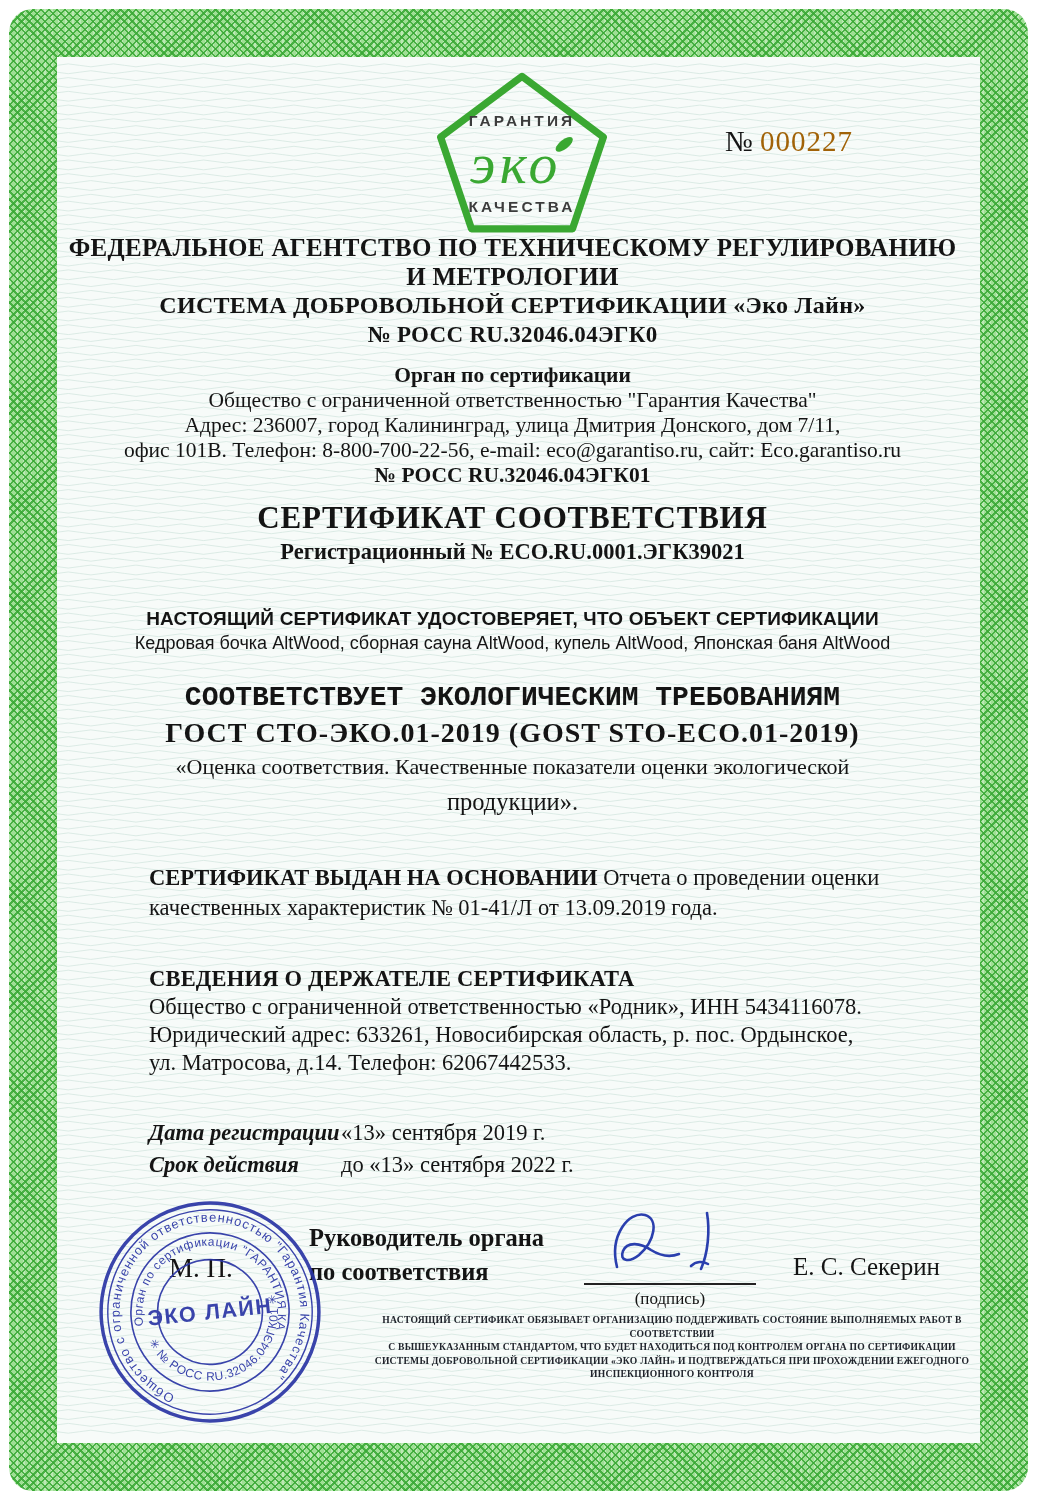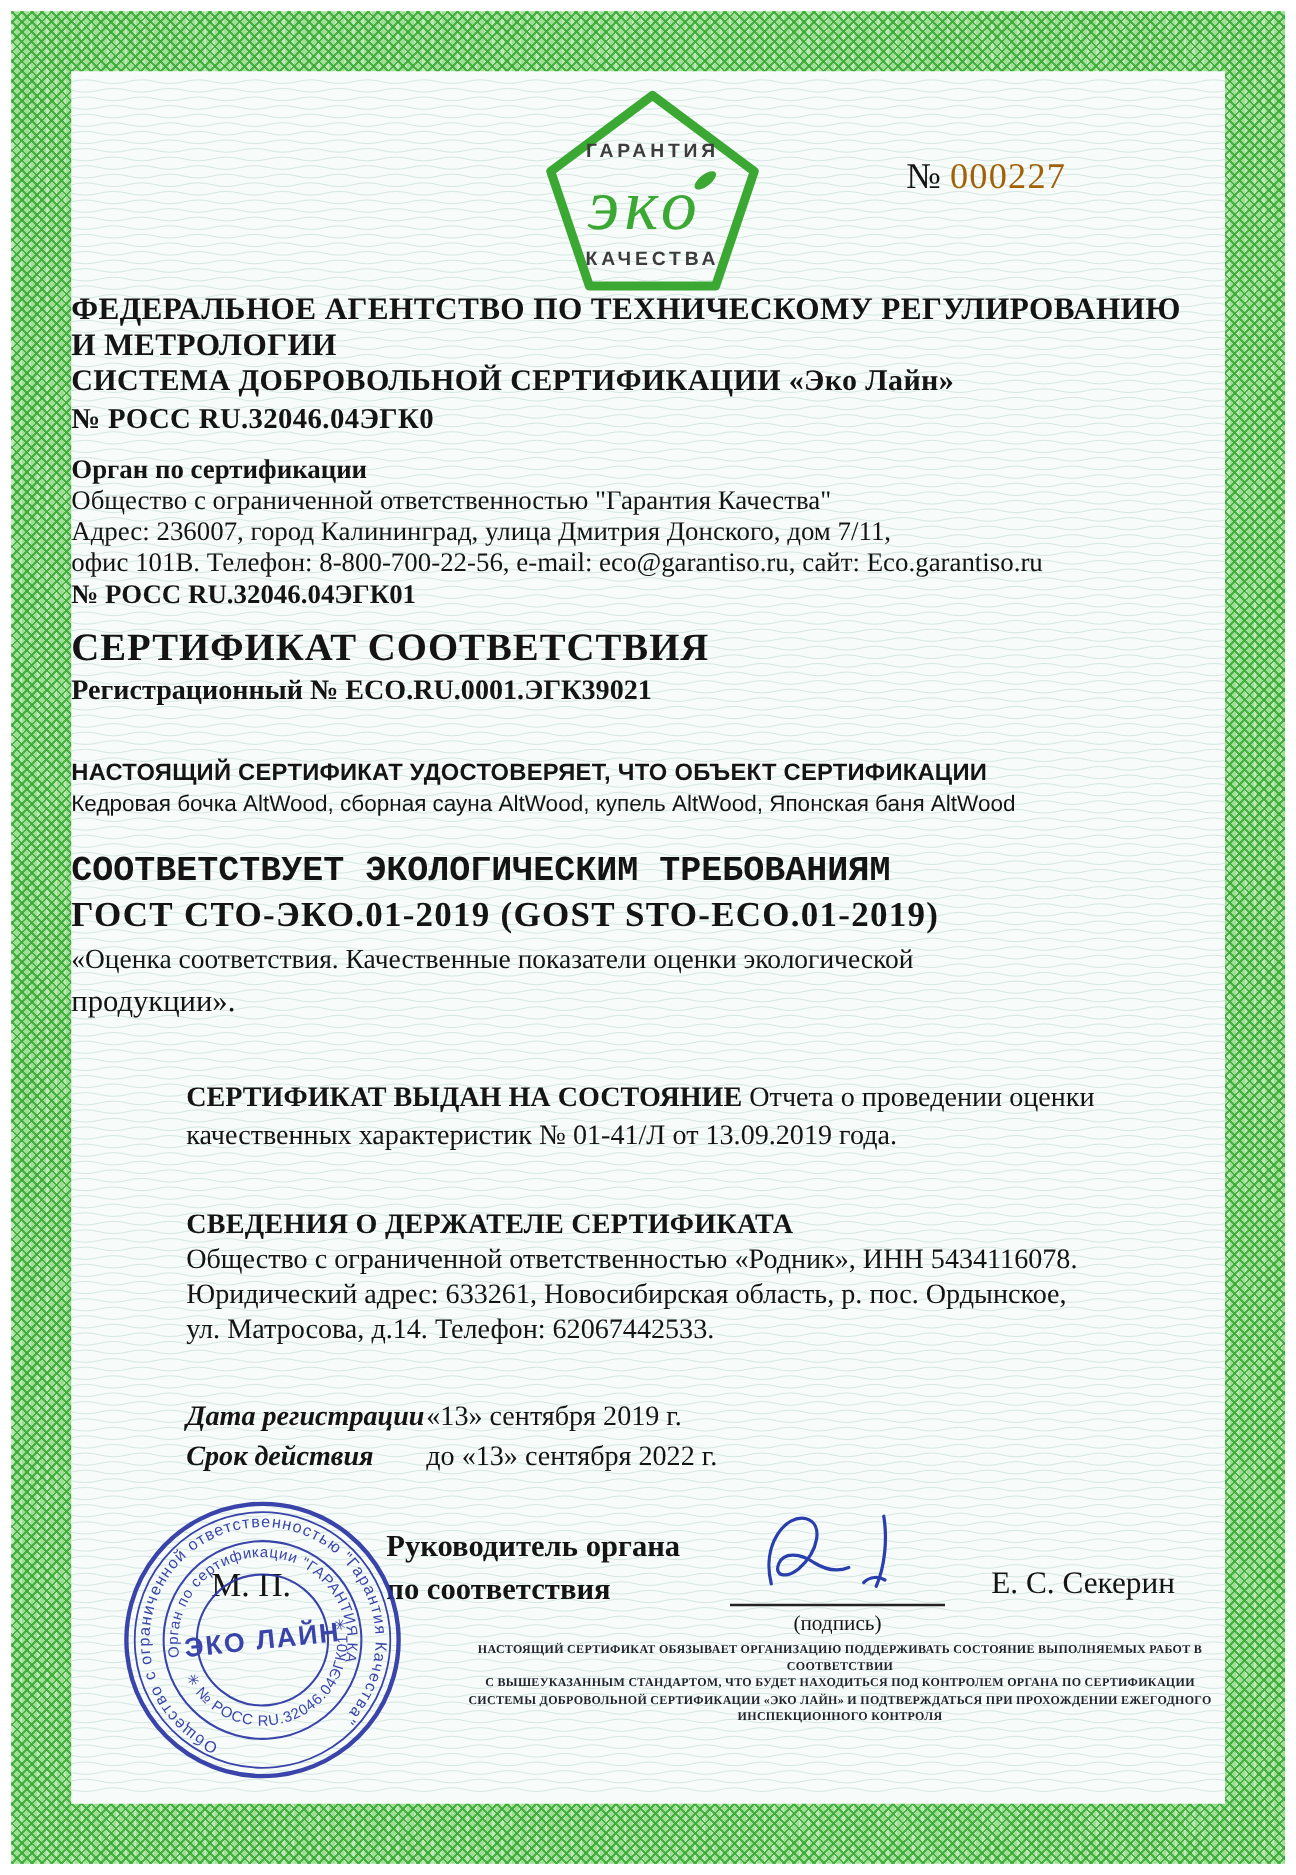--- a/index.html
+++ b/index.html
@@ -3,25 +3,25 @@
 <meta charset="utf-8">
 <style>
   html,body{margin:0;padding:0;background:#ffffff;}
   .page{position:relative;width:1037px;height:1500px;background:#ffffff;overflow:hidden;
         font-family:"Liberation Serif","DejaVu Serif",serif;color:#141414;}
   .frame{position:absolute;inset:9px;
      background-color:#9fdf95;
      background-image:
        repeating-linear-gradient(45deg, rgba(56,168,52,.85) 0 1.6px, rgba(255,255,255,0) 1.6px 5.6px),
        repeating-linear-gradient(135deg, rgba(56,168,52,.85) 0 1.6px, rgba(255,255,255,0) 1.6px 5.6px),
-       repeating-linear-gradient(90deg, rgba(255,255,255,.30) 0 2px, rgba(255,255,255,0) 2px 7px);}
+       repeating-linear-gradient(90deg, rgba(255,255,255,.30) 0 2px, rgba(255,255,255,0) 2px 7px); border-radius: 24px;}
   .inner{position:absolute;inset:48px;background:#f7fbf9;}
   .waves{position:absolute;inset:0;width:100%;height:100%;}
   .abs{position:absolute;}
-  .c{left:0;right:12px;}
+  .c{left:0;right:12px;text-align:center;}
   .sans{font-family:"Liberation Sans","DejaVu Sans",sans-serif;}
   .b{font-weight:bold;}
   .hdr{top:176px;font-size:25px;line-height:29px;font-weight:bold;letter-spacing:.3px;}
   .hdr .l3{font-size:24px;}
   .hdr .l4{font-size:23px;}
   .org{top:306px;font-size:21.5px;line-height:25px;}
   .ttl-main{top:443px;font-size:31px;font-weight:bold;letter-spacing:.8px;}
   .ttl-reg{top:482px;font-size:22.5px;font-weight:bold;}
   .obj-h{top:551px;font-size:19px;font-weight:bold;letter-spacing:.2px;}
   .obj-i{top:576px;font-size:18px;}
@@ -92,21 +92,21 @@
       <div class="abs c ttl-reg">Регистрационный № ECO.RU.0001.ЭГК39021</div>
 
       <div class="abs c obj-h sans">НАСТОЯЩИЙ СЕРТИФИКАТ УДОСТОВЕРЯЕТ, ЧТО ОБЪЕКТ СЕРТИФИКАЦИИ</div>
       <div class="abs c obj-i sans">Кедровая бочка AltWood, сборная сауна AltWood, купель AltWood, Японская баня AltWood</div>
 
       <div class="abs c comp1">СООТВЕТСТВУЕТ ЭКОЛОГИЧЕСКИМ ТРЕБОВАНИЯМ</div>
       <div class="abs c comp2">ГОСТ СТО-ЭКО.01-2019 (GOST STO-ECO.01-2019)</div>
       <div class="abs c comp3">«Оценка соответствия. Качественные показатели оценки экологической</div>
       <div class="abs c comp4">продукции».</div>
 
-      <p class="abs basis" style="margin:0"><span class="b">СЕРТИФИКАТ ВЫДАН НА СОСТОЯНИЕ</span> <span>Отчета о проведении оценки качественных характеристик № 01-41/Л от 13.09.2019 года.</span></p>
+      <p class="abs basis" style="margin:0"><span class="b">СЕРТИФИКАТ ВЫДАН НА ОСНОВАНИИ</span> <span>Отчета о проведении оценки качественных характеристик № 01-41/Л от 13.09.2019 года.</span></p>
 
       <div class="abs holder">
         <div class="h">СВЕДЕНИЯ О ДЕРЖАТЕЛЕ СЕРТИФИКАТА</div>
         <div>Общество с ограниченной ответственностью «Родник», ИНН 5434116078.</div>
         <div>Юридический адрес: 633261, Новосибирская область, р. пос. Ордынское,</div>
         <div>ул. Матросова, д.14.  Телефон: 62067442533.</div>
       </div>
 
       <div class="abs dates">
         <div><span class="dlabel">Дата регистрации</span><span>«13» сентября 2019 г.</span></div>

